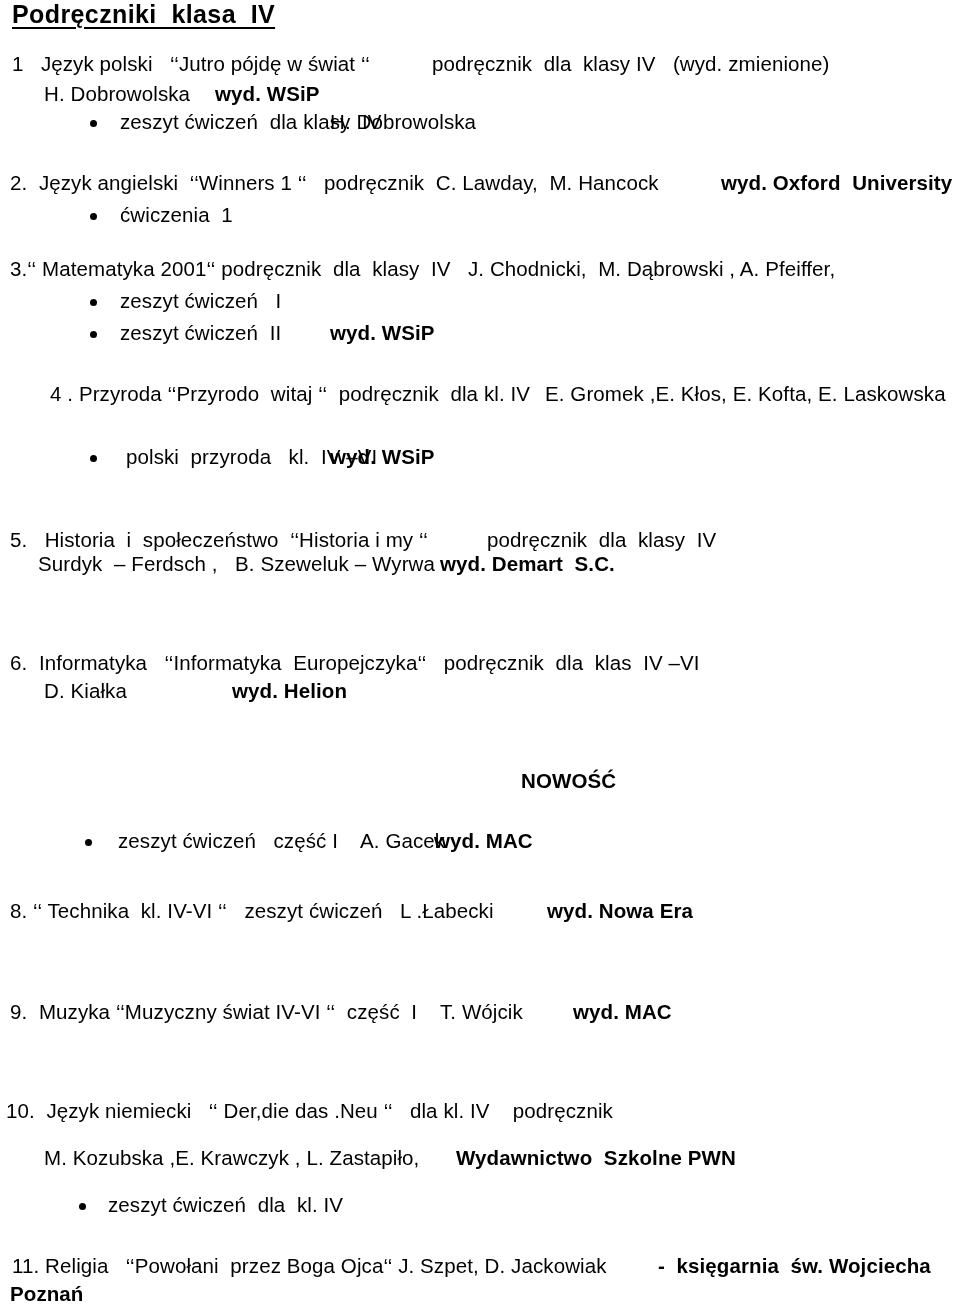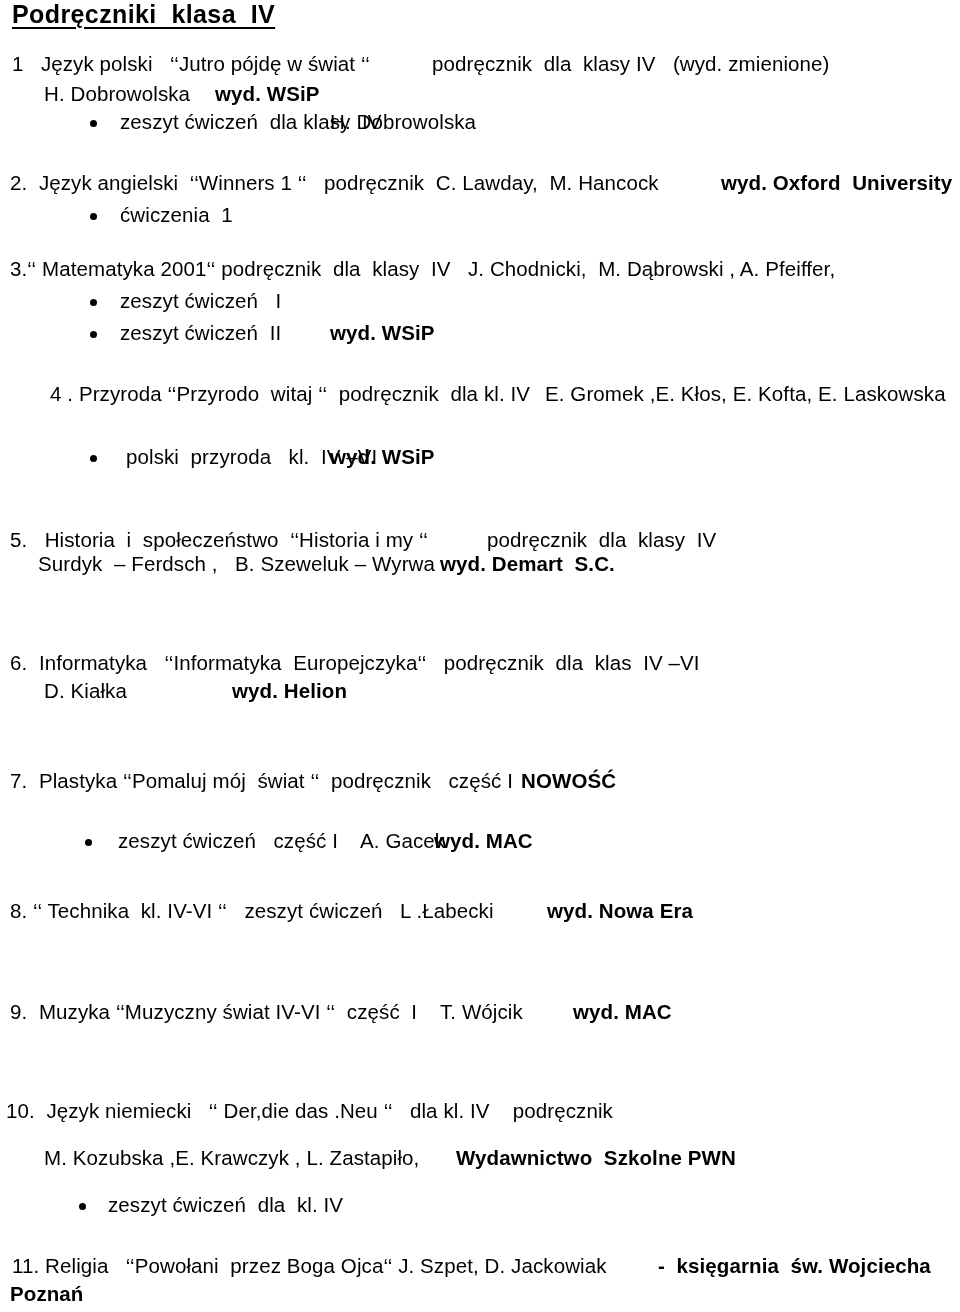--- a/index.html
+++ b/index.html
@@ -98,21 +98,20 @@
   <div class="ln" style="left:487px; top:530px;">podręcznik  dla  klasy  IV</div>
 
   <div class="ln" style="left:38px; top:554px;">Surdyk  – Ferdsch ,   B. Szeweluk – Wyrwa</div>
   <div class="ln b" style="left:440px; top:554px;">wyd. Demart  S.C.</div>
 
   <div class="ln" style="left:10px; top:653px;">6.  Informatyka   ‘‘Informatyka  Europejczyka‘‘   podręcznik  dla  klas  IV –VI</div>
 
   <div class="ln" style="left:44px; top:681px;">D. Kiałka</div>
   <div class="ln b" style="left:232px; top:681px;">wyd. Helion</div>
 
-  <div class="ln" style="left:10px; top:771px;">7.  Plastyka ‘‘Pomaluj mój  świat ‘‘  podręcznik   część I</div>
   <div class="ln b" style="left:521px; top:771px;">NOWOŚĆ</div>
 
   <span class="bullet" style="left:85px; top:839px;"></span>
   <div class="ln" style="left:118px; top:831px;">zeszyt ćwiczeń   część I    A. Gacek</div>
   <div class="ln b" style="left:434px; top:831px;">wyd. MAC</div>
 
   <div class="ln" style="left:10px; top:901px;">8. ‘‘ Technika  kl. IV-VI ‘‘   zeszyt ćwiczeń   L .Łabecki</div>
   <div class="ln b" style="left:547px; top:901px;">wyd. Nowa Era</div>
 
   <div class="ln" style="left:10px; top:1002px;">9.  Muzyka ‘‘Muzyczny świat IV-VI ‘‘  część  I    T. Wójcik</div>

